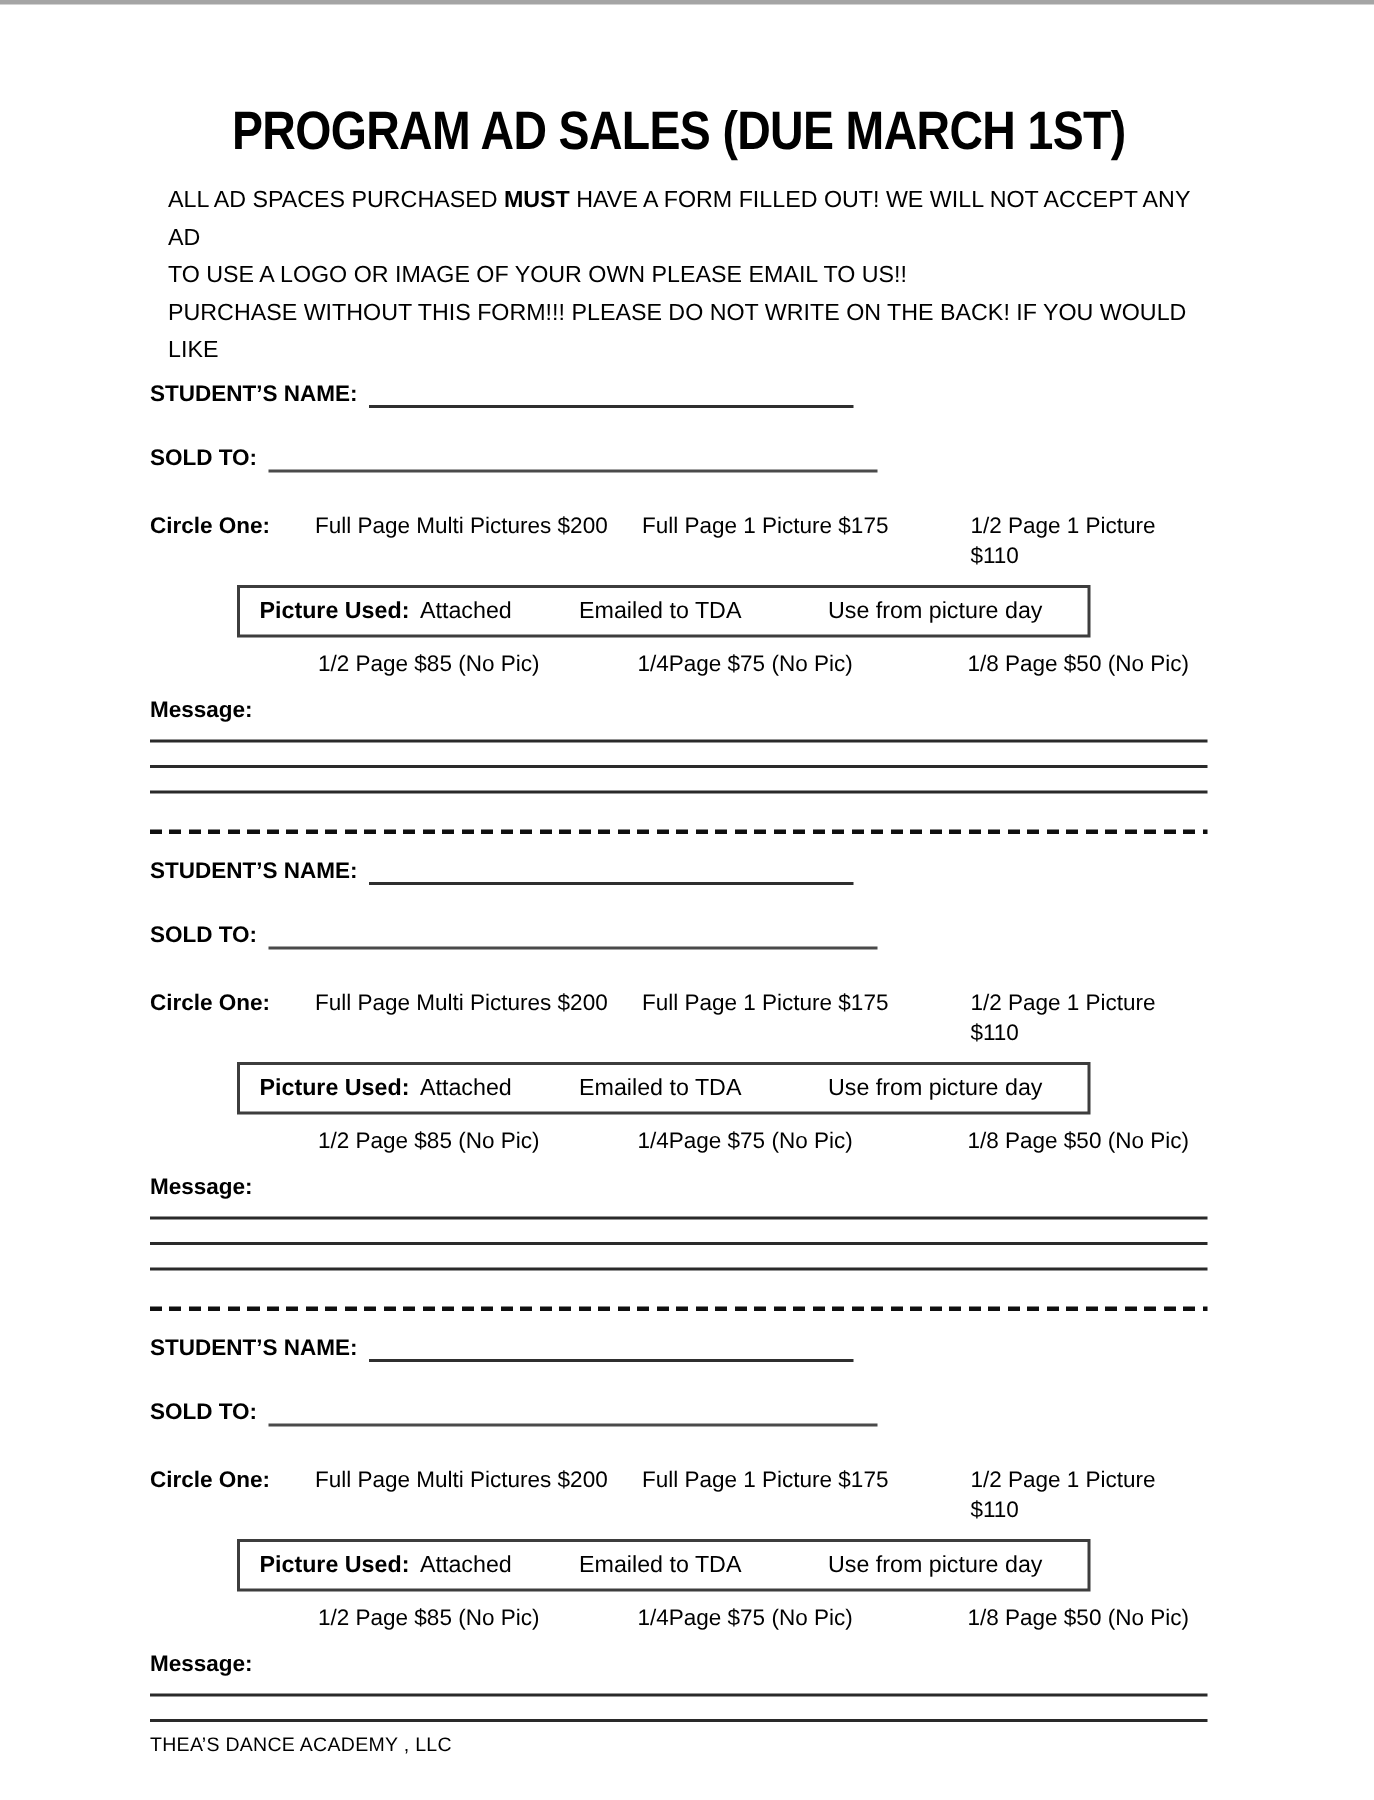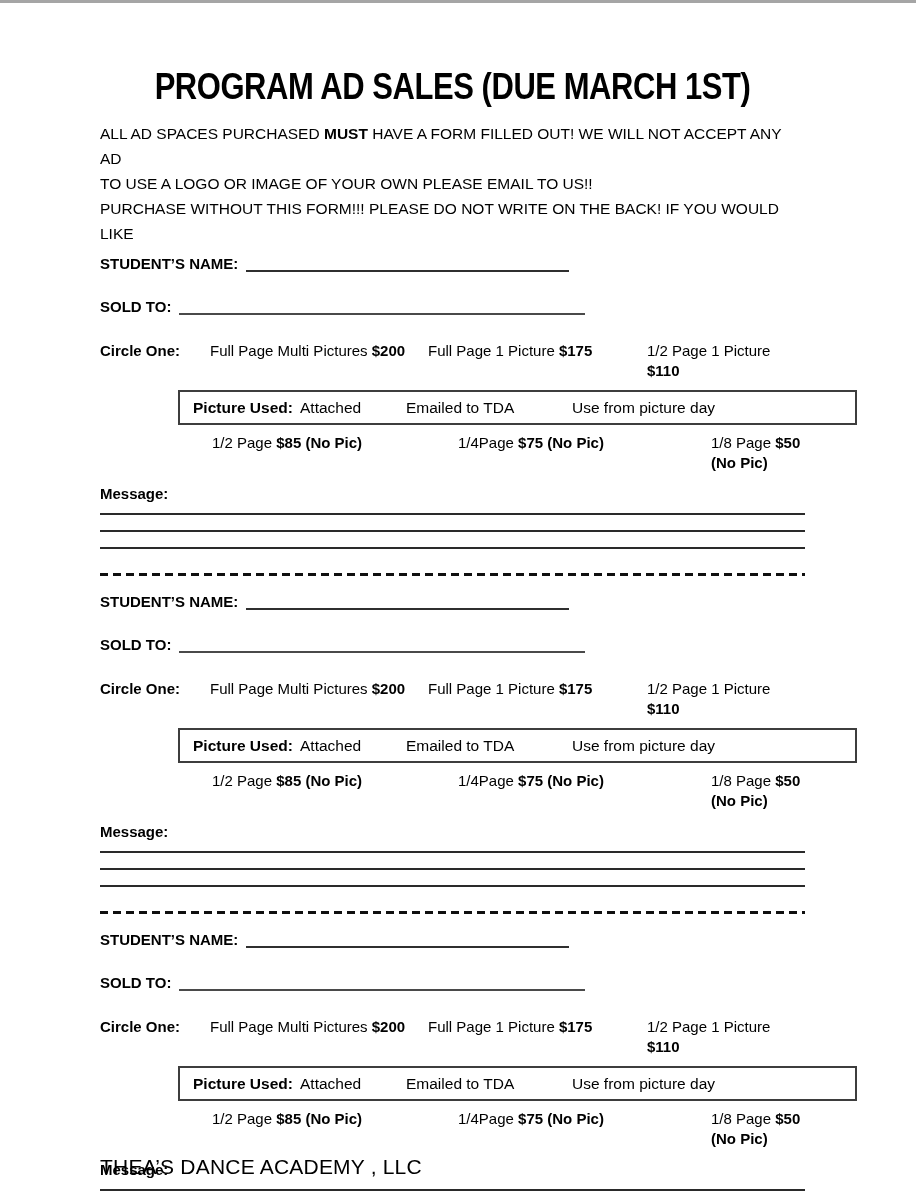--- a/index.html
+++ b/index.html
@@ -19,77 +19,76 @@
     text-align: center;
     font-size: 36px;
     font-weight: bold;
     letter-spacing: -0.5px;
     line-height: 43px;
     transform: scaleX(0.86);
     transform-origin: center;
     white-space: nowrap;
   }
 
-  .intro { margin-top: 13px; line-height: 25px; font-size: 15.5px; }
+  .intro { margin-top: 13px; line-height: 25px; font-size: 15.5px; margin-left: 12px; }
   .intro b { font-weight: bold; }
 
-  .frow { display: flex; align-items: center; }
+  .frow { display: flex; align-items: flex-start; }
   .flabel { font-weight: bold; white-space: nowrap; }
   .fill-line { display: inline-block; border-bottom: 2px solid #2f2f2f; height: 18px; margin-left: 8px; }
   .name-row { margin-top: 8px; }
   .name-row .fill-line { width: 323px; }
   .sold-row { margin-top: 25px; }
   .sold-row .fill-line { width: 406px; border-bottom-color: #4a4a4a; }
 
   .circle-row {
     margin-top: 26px;
     display: grid;
     grid-template-columns: 110px 218px 219px auto;
     align-items: baseline;
     line-height: 20px;
   }
-  .price, .tag { font-weight: bold; }
+  .price, .tag { font-weight: normal; }
 
   .pic-box {
-    margin: 9px 0 0 78px;
-    width: 679px;
+    margin: 9px 0 0 58px;
+    width: 569px;
     border: 2px solid #3d3d3d;
     padding: 5px 0 5px 13px;
     display: grid;
     grid-template-columns: 107px 106px 166px auto;
     align-items: baseline;
     line-height: 21px;
     font-size: 15.5px;
   }
   .pic-box b { font-weight: bold; }
 
   .nopic-row {
     margin: 8px 0 0 112px;
     display: grid;
     grid-template-columns: 213px 220px auto;
     align-items: baseline;
     line-height: 20px;
-    gap: 33px;
   }
 
   .msg-row { margin-top: 12px; }
   .mlines { margin-top: 0; }
   .mline { height: 17px; border-bottom: 2px solid #2a2a2a; }
   .mline:first-child { height: 13px; }
 
   .dashes {
     margin: 24px 0 16px 0;
     height: 3px;
     background: repeating-linear-gradient(90deg, #0f0f0f 0 8px, transparent 8px 13px);
   }
 
   .footer {
     position: absolute;
     left: 100px; top: 1155px;
-    font-size: 21px;
+    font-size: 13px;
     letter-spacing: 0.2px;
   }
 </style>
 </head>
 <body>
 
 <div class="top-border"></div>
 
 <div class="page">
   <h1 class="title">PROGRAM AD SALES (DUE MARCH 1ST)</h1>

